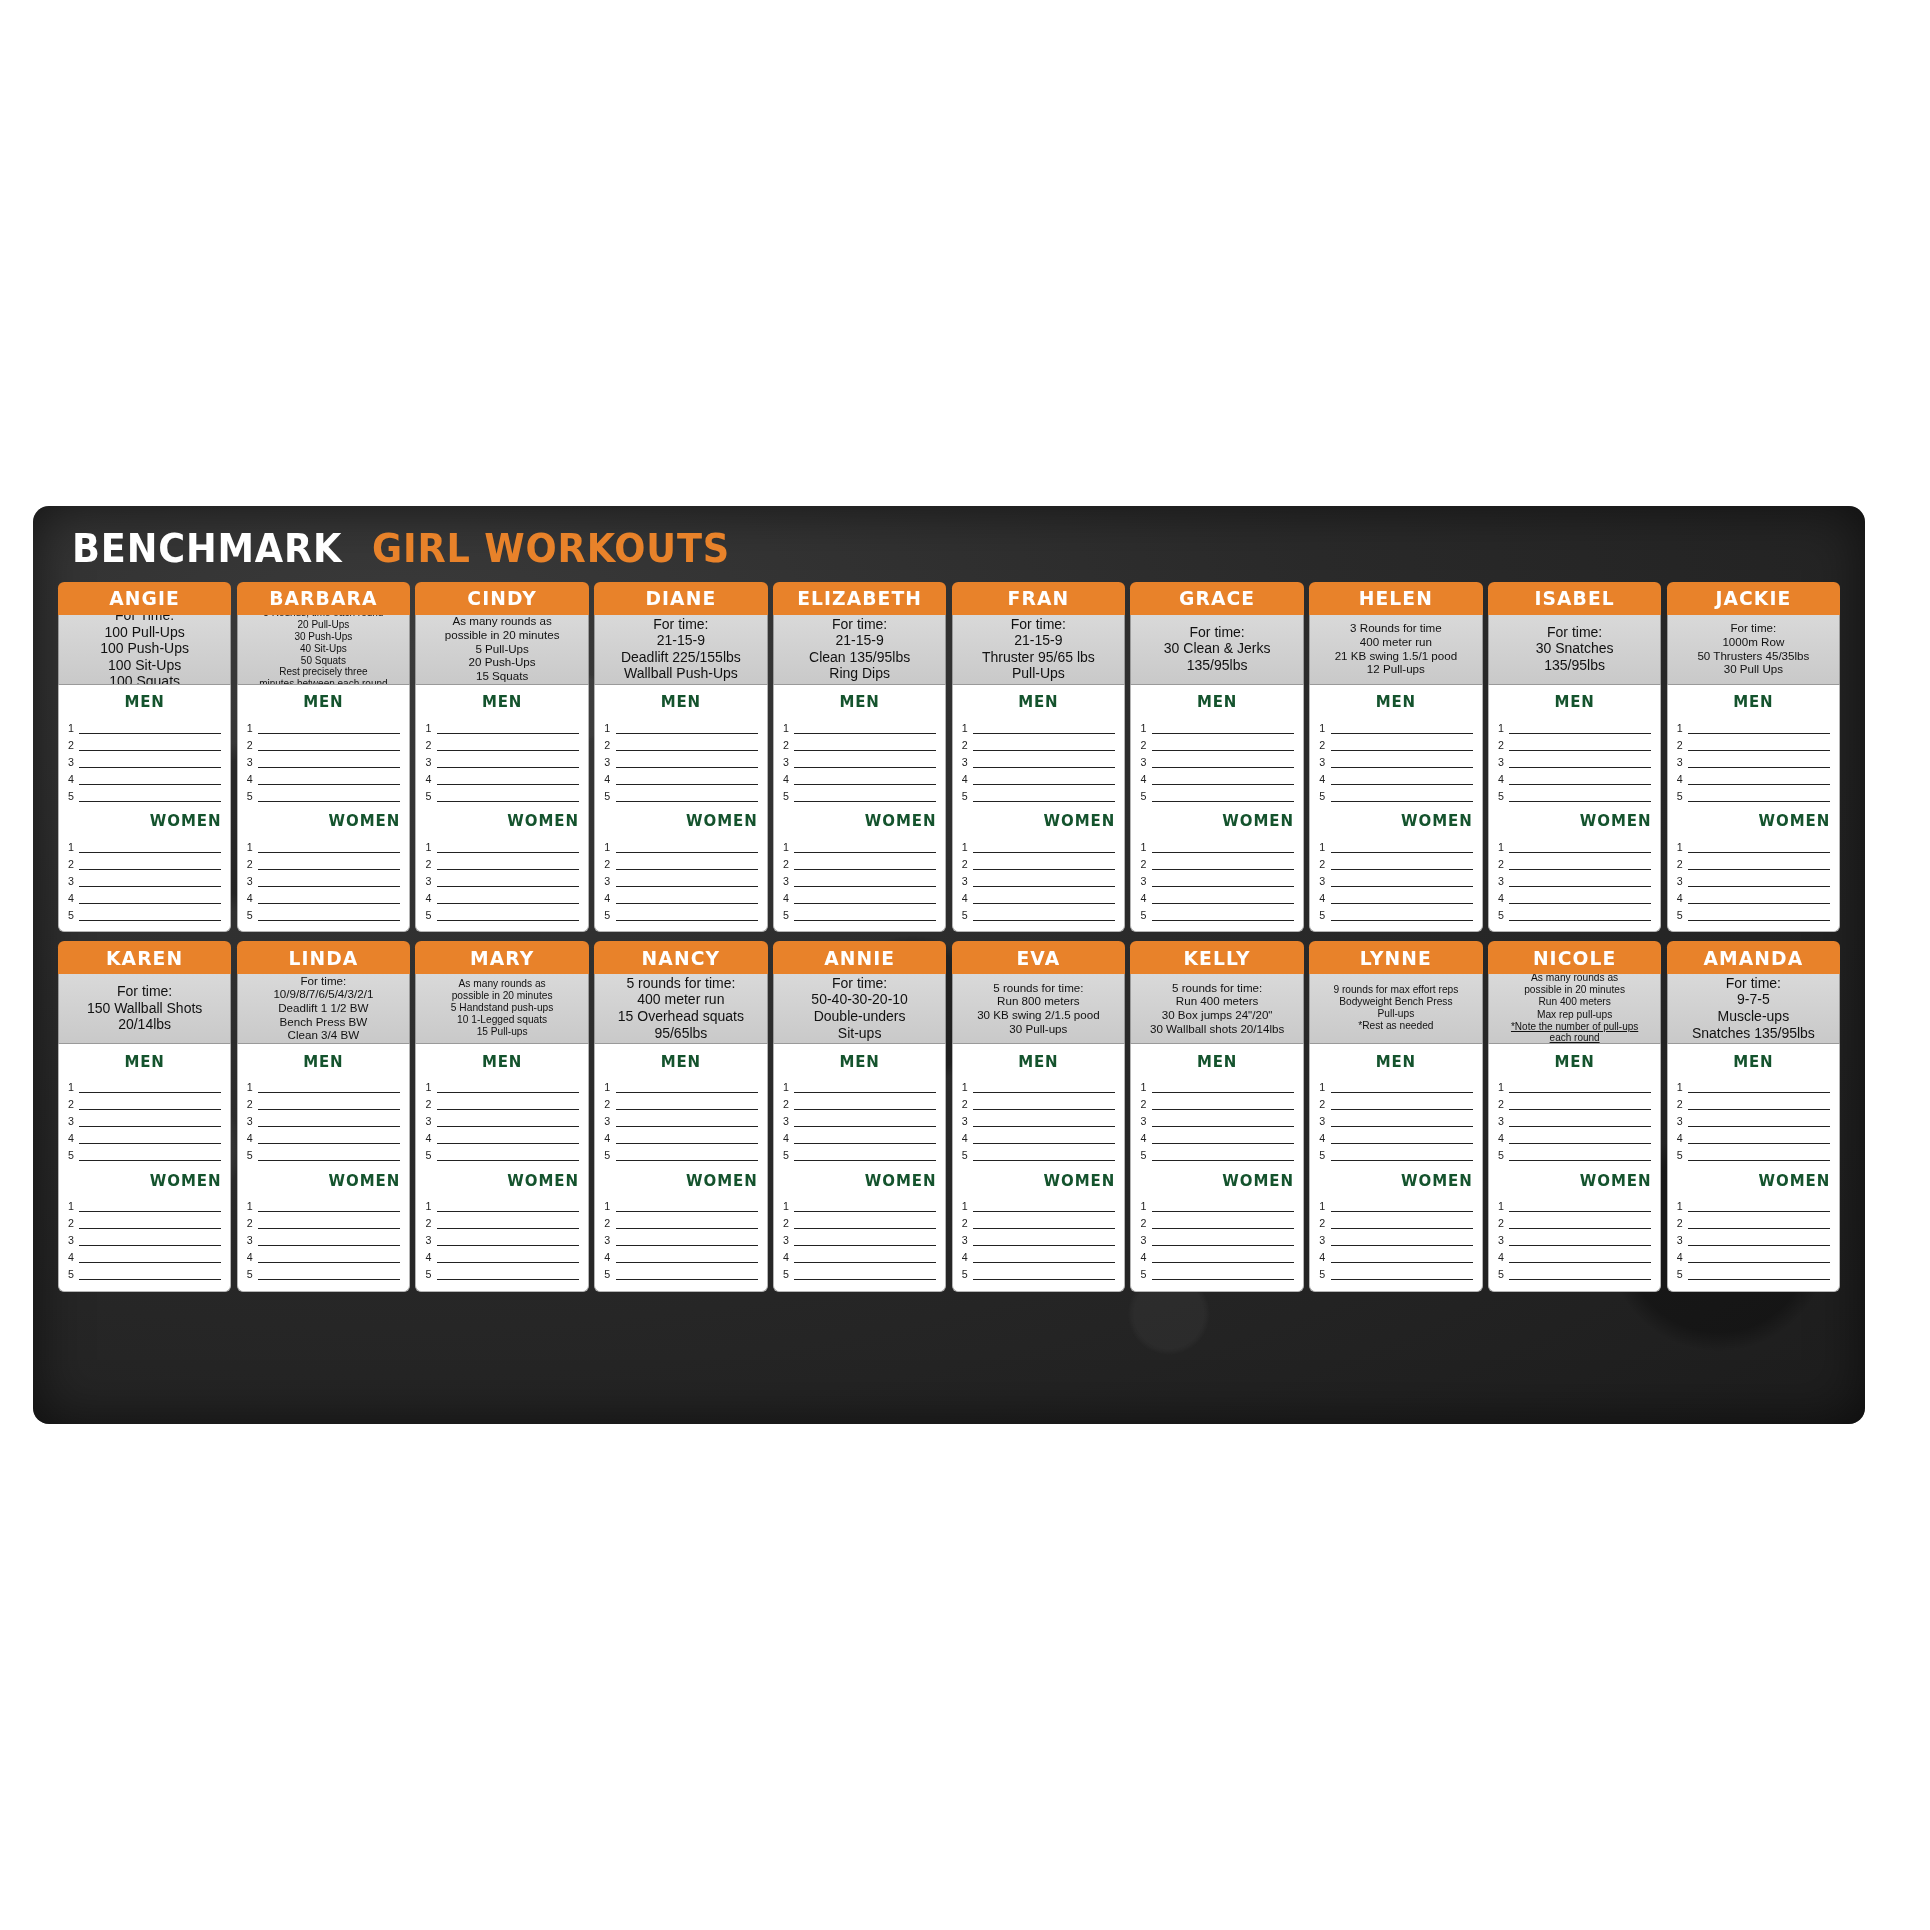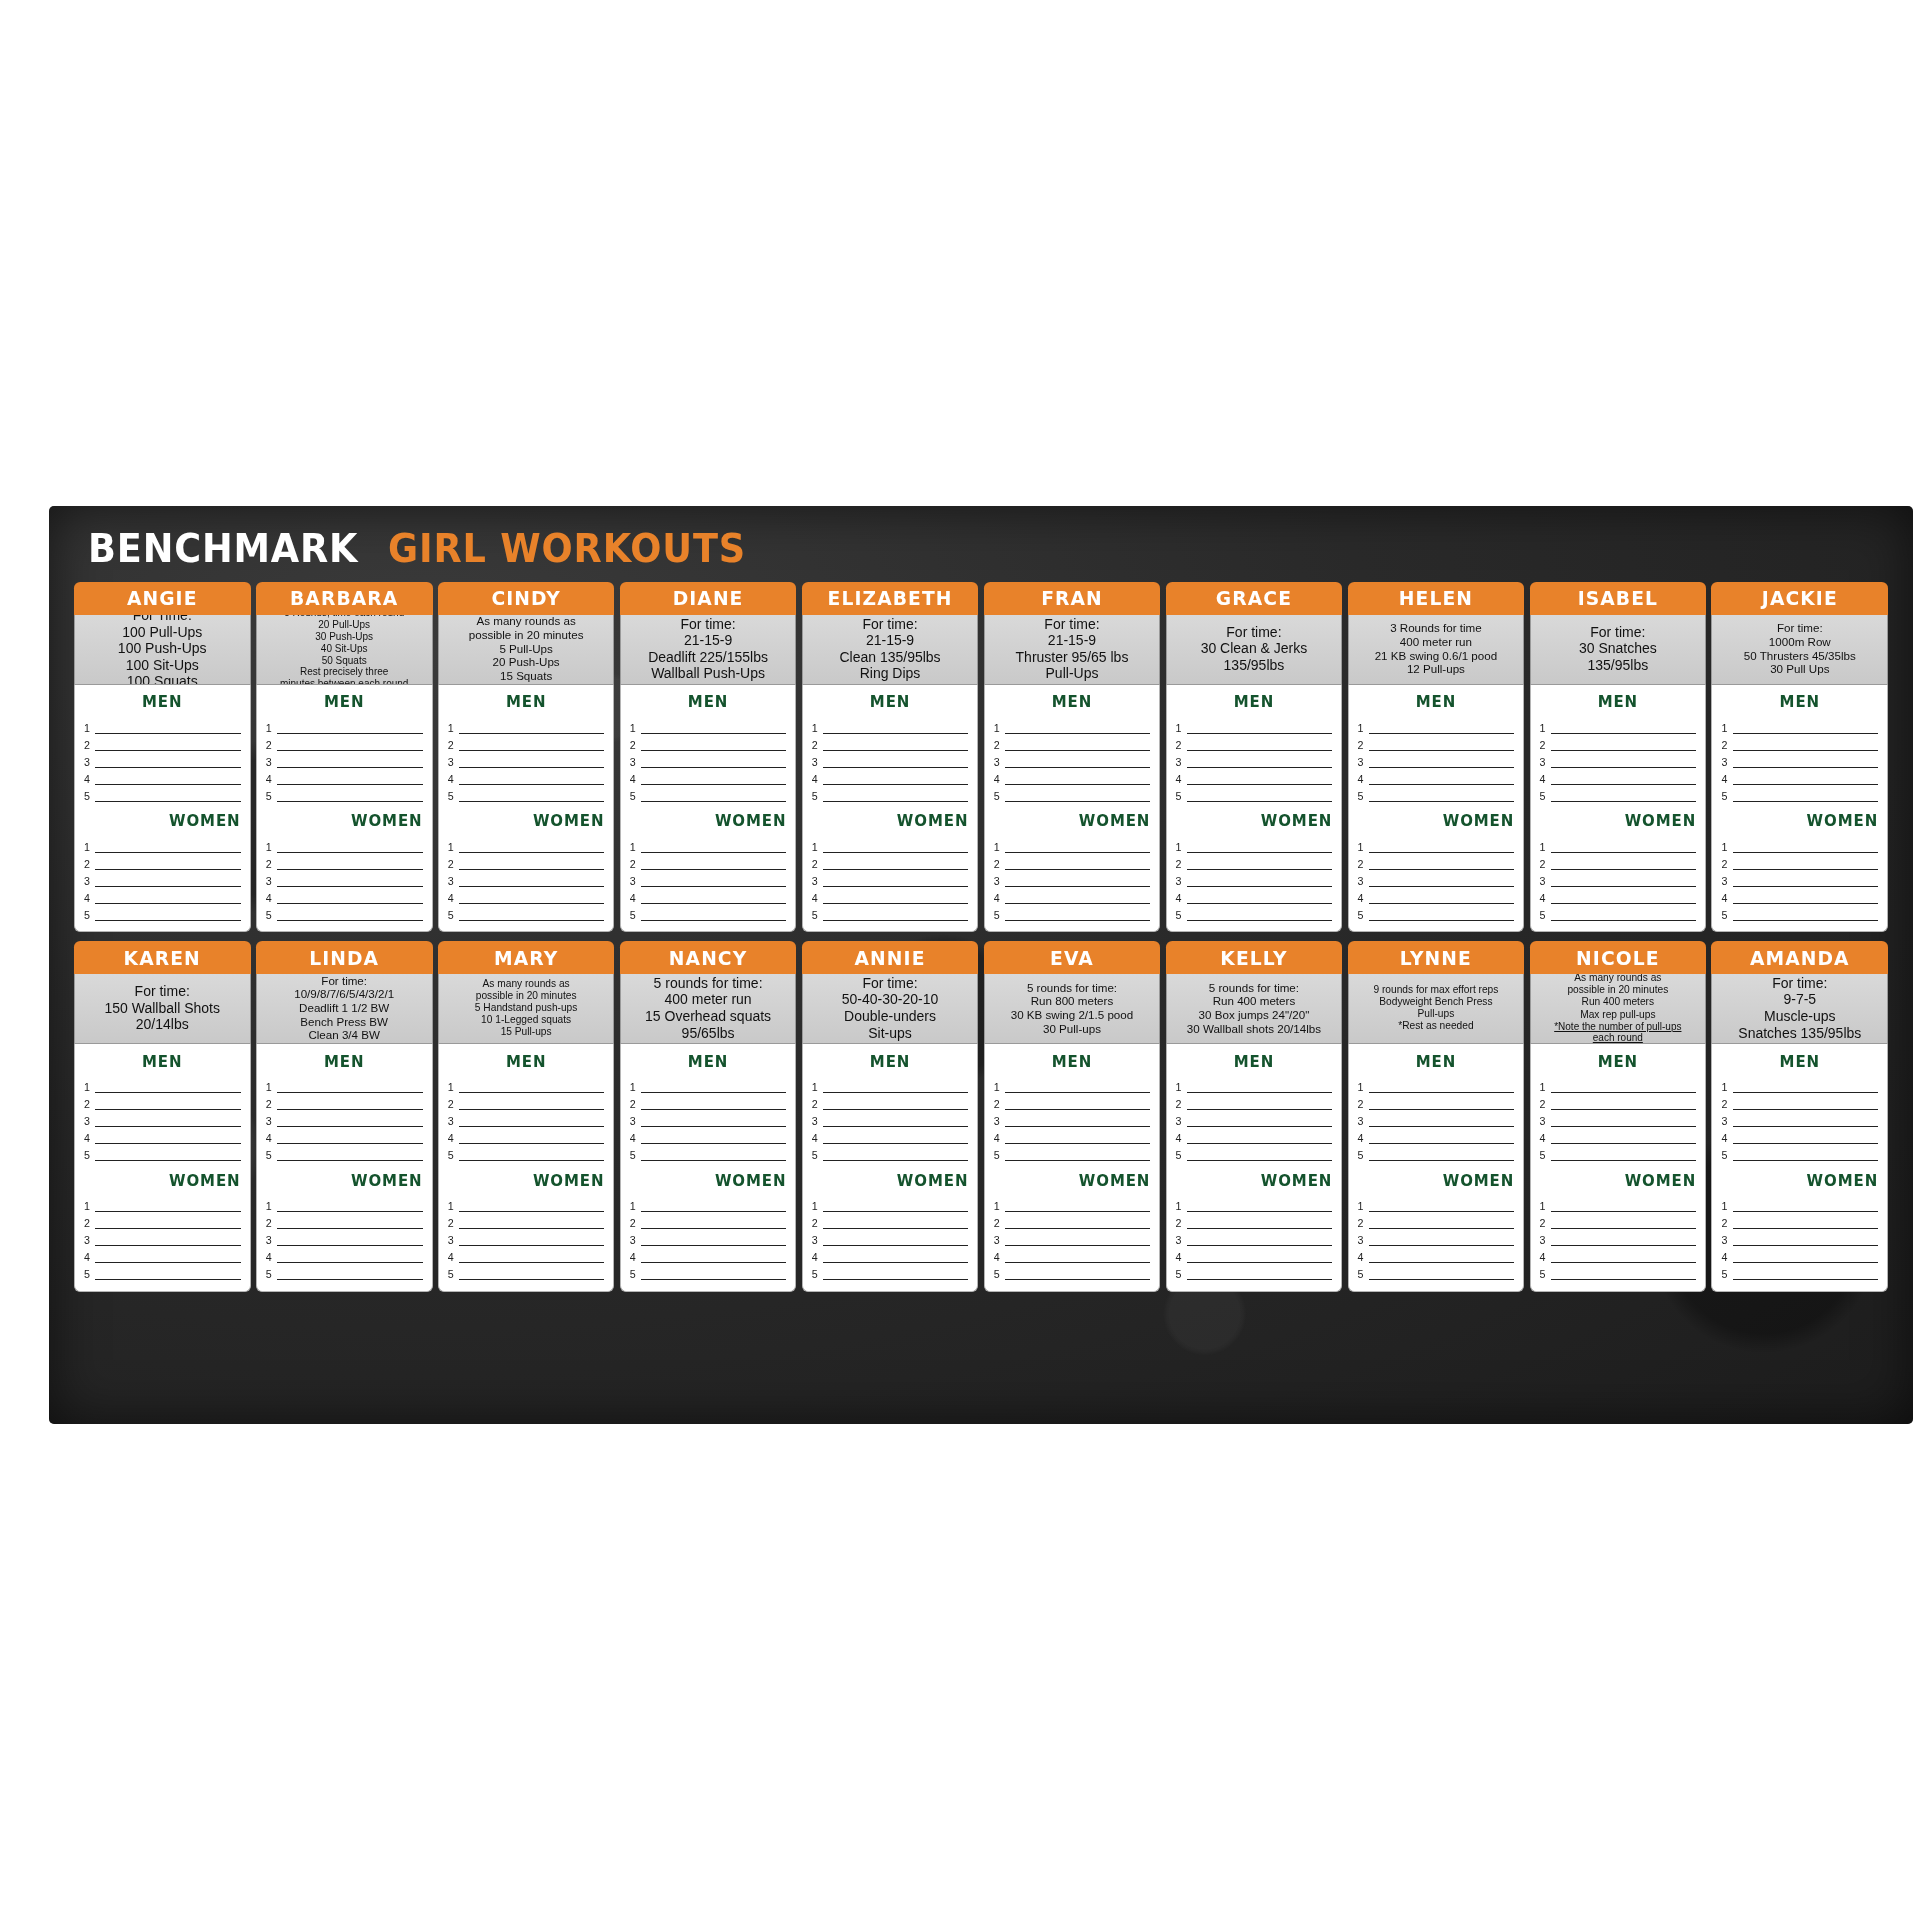--- a/index.html
+++ b/index.html
@@ -9,29 +9,28 @@
     width: 1930px;
     height: 1930px;
     overflow: hidden;
   }
   body {
     font-family: "Liberation Sans", sans-serif;
   }
 
   #board {
     position: absolute;
-    left: 49px;
+    left: 33px;
     top: 506px;
     width: 1832px;
     height: 918px;
     background:
       radial-gradient(ellipse at 20% 15%, #3a3a3a 0%, #2a2a2a 45%, #1d1d1d 100%);
-    border-radius: 5px;
+    border-radius: 16px;
     box-shadow: inset 0 0 53px rgba(0,0,0,0.6);
-    padding-left: 32px;
   }
   
   #board::before {
     content: "";
     position: absolute;
     inset: 0;
     border-radius: 12.5px;
     background-image:
       radial-gradient(circle at 8% 70%, rgba(255,255,255,0.045) 0 3%, transparent 3.5%),
       radial-gradient(circle at 30% 22%, rgba(255,255,255,0.035) 0 2%, transparent 2.4%),
@@ -546,21 +545,21 @@
               <span class="num">5</span>
               <span class="rule"></span>
             </div>
           </div>
         </div>
         <div class="col">
           <div class="name-head">HELEN</div>
           <div class="desc sz-12">
             <div class="ln">3 Rounds for time</div>
             <div class="ln">400 meter run</div>
-            <div class="ln">21 KB swing 0.6/1 pood</div>
+            <div class="ln">21 KB swing 1.5/1 pood</div>
             <div class="ln">12 Pull-ups</div>
           </div>
           <div class="entry">
             <div class="cat">MEN</div>
             <div class="line-row">
               <span class="num">1</span>
               <span class="rule"></span>
             </div>
             <div class="line-row">
               <span class="num">2</span>

